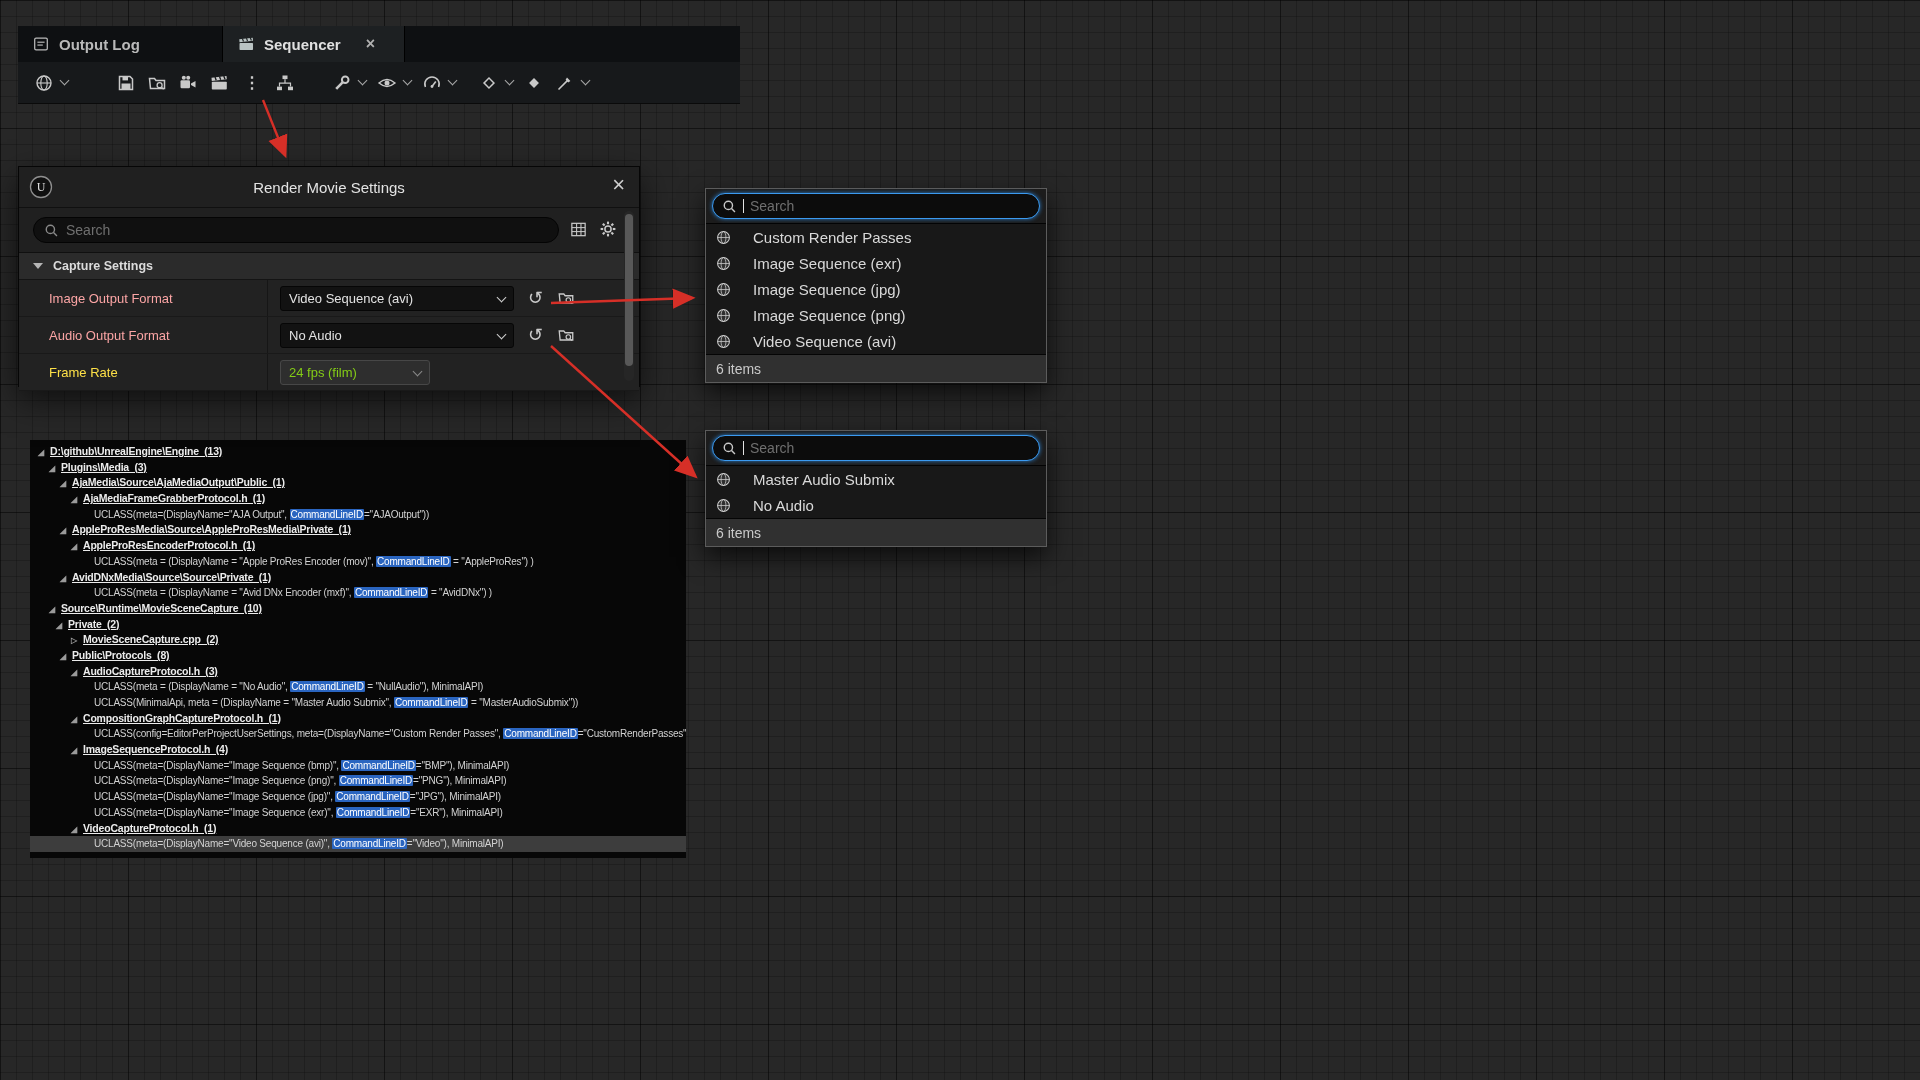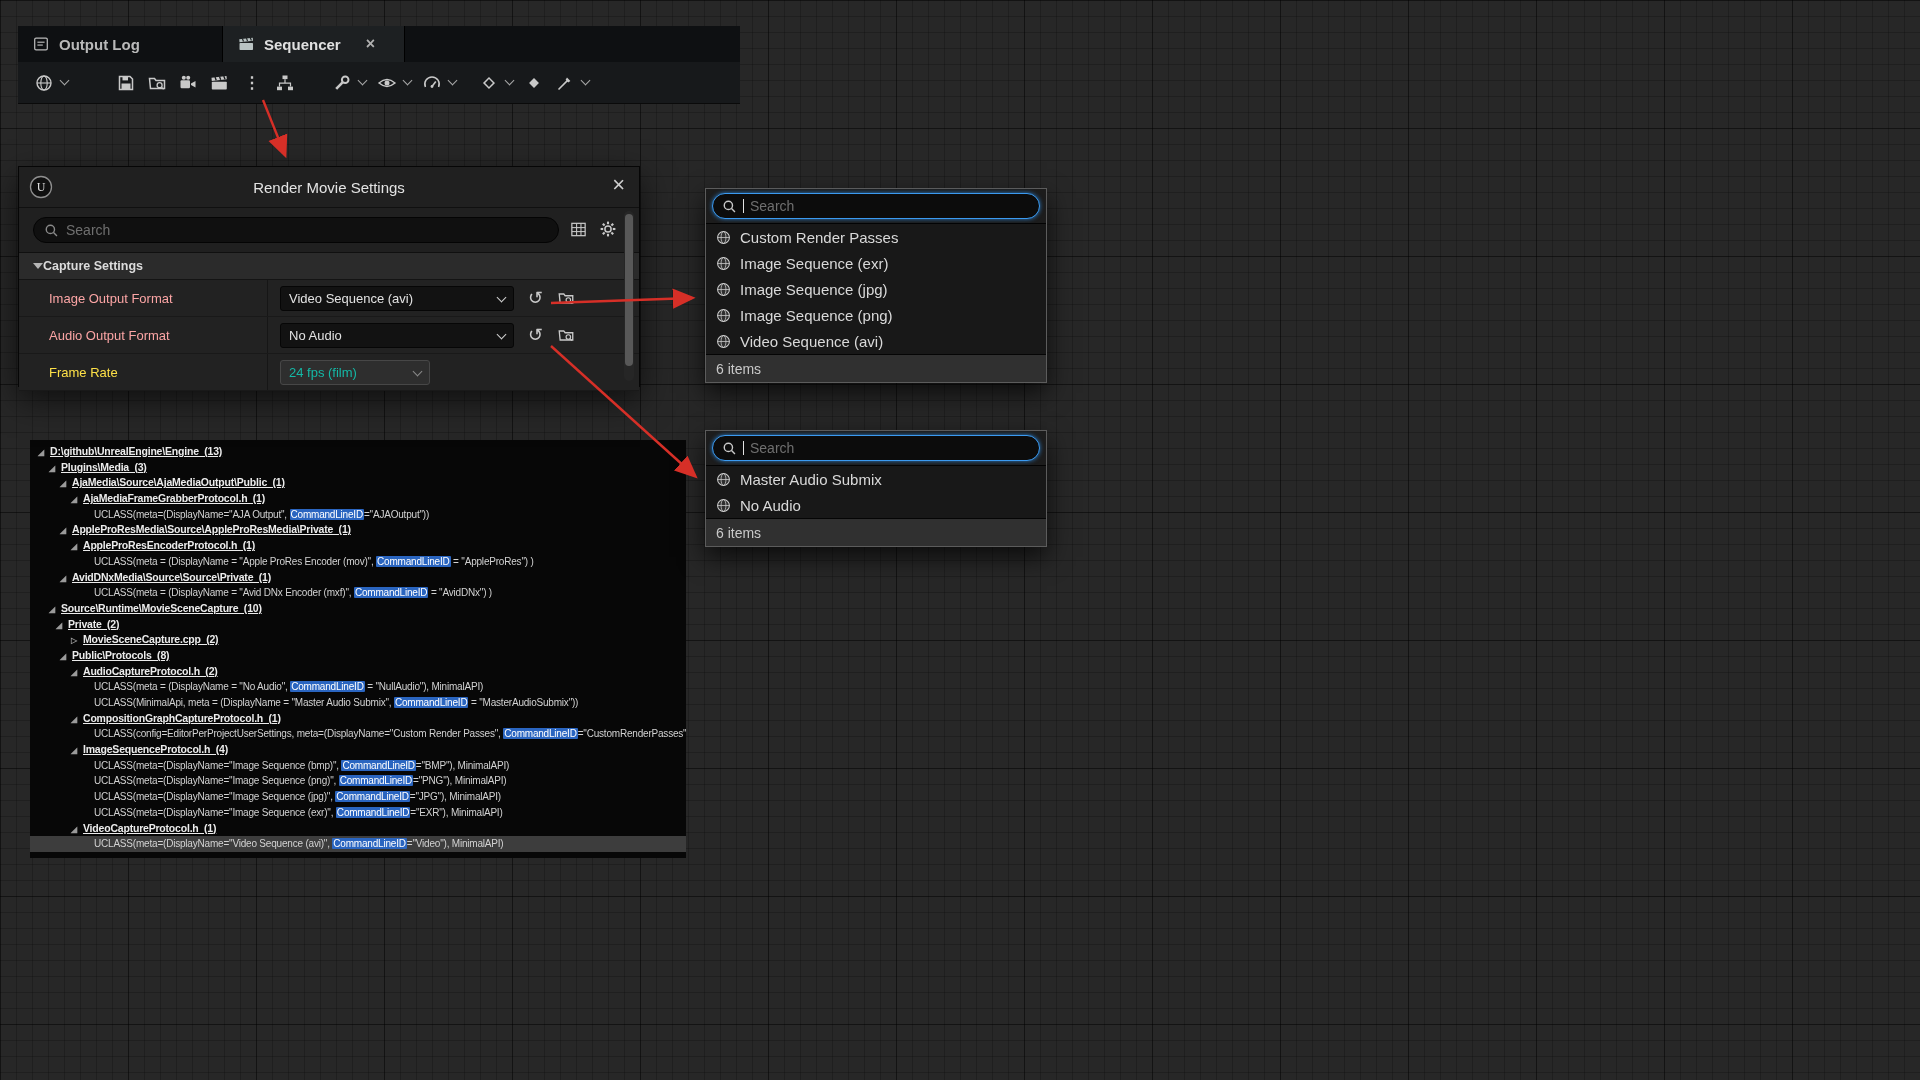--- a/index.html
+++ b/index.html
@@ -36,45 +36,45 @@
     justify-content:center;font-size:15px;color:#e3e3e3;}
   .dlogo{position:absolute;left:10px;top:8px;}
   .dclose{position:absolute;right:14px;top:6px;font-size:22px;color:#cfcfcf;line-height:1.1;}
   .dsearchrow{position:relative;height:44px;}
   .pill{position:absolute;left:14px;top:9px;width:526px;height:26px;border-radius:13px;background:#101010;
     border:1px solid #040404;display:flex;align-items:center;padding:0 10px;gap:7px;box-sizing:border-box;}
   .ph{color:#6f6f6f;font-size:14px;}
   .dgrid{position:absolute;left:550px;top:12px;}
   .dgear{position:absolute;left:579px;top:11px;}
   .dsection{height:26px;background:#2b2b2b;border-top:1px solid #101010;border-bottom:1px solid #141414;
-    display:flex;align-items:center;padding-left:14px;gap:0;font-size:12.5px;font-weight:bold;color:#dcdcdc;}
+    display:flex;align-items:center;padding-left:14px;gap:10px;font-size:12.5px;font-weight:bold;color:#dcdcdc;}
   .tri-down{width:0;height:0;border-left:5px solid transparent;border-right:5px solid transparent;border-top:6px solid #b5b5b5;}
   .drow{height:36px;display:flex;align-items:center;border-bottom:1px solid #191919;background:#222222;}
   .dlabel{width:248px;padding-left:30px;font-size:13px;color:#fca5a5;box-sizing:border-box;}
   .drow.disabled .dlabel{color:#fde047;}
   .dctrl{flex:1;height:100%;display:flex;align-items:center;border-left:1px solid #161616;padding-left:12px;gap:14px;}
   .combo{width:234px;height:25px;background:#121212;border:1px solid #060606;border-radius:3px;display:flex;
     align-items:center;justify-content:space-between;padding:0 8px;font-size:13px;color:#e2e2e2;box-sizing:border-box;}
   .combo .chev{border-color:#d0d0d0;margin-top:-2px;}
-  .combo.disabled{width:150px;background:#2e2e2e;border-color:#474747;color:#14b8a6;}
+  .combo.disabled{width:150px;background:#2e2e2e;border-color:#474747;color:#84cc16;}
   .combo.disabled .chev{border-color:#8a8a8a;}
   .iconbtn{color:#c9c9c9;font-size:18px;line-height:1;display:flex;align-items:center;}
   .dscroll{position:absolute;right:5px;top:44px;bottom:5px;width:10px;background:#262626;border-radius:5px;}
   .dthumb{position:absolute;left:1px;right:1px;top:3px;height:152px;background:#585858;border-radius:4px;}
 
   
   .popup{position:absolute;width:340px;background:#181818;border:1px solid #5c5c5c;box-shadow:0 10px 24px rgba(0,0,0,.7);z-index:40;}
   #popup-image{left:705px;top:188px;}
   #popup-audio{left:705px;top:430px;}
   .psearch{padding:4px 6px;background:#1c1c1c;border-bottom:1px solid #030303;}
   .focuspill{height:24px;border-radius:13px;background:#0c0c0c;border:1px solid #3b9af0;
     box-shadow:0 0 4px rgba(45,138,224,.85);display:flex;align-items:center;padding:0 9px;gap:6px;}
   .caret{width:1px;height:14px;background:#e2e2e2;}
   .plist{background:#181818;}
-  .pitem{height:26px;display:flex;align-items:center;gap:9px;padding-left:10px;font-size:15px;color:#d9d9d9;}
+  .pitem{height:26px;display:flex;align-items:center;gap:22px;padding-left:10px;font-size:15px;color:#d9d9d9;}
   .pfooter{height:27px;background:#303030;border-top:1px solid #050505;display:flex;align-items:center;
     padding-left:10px;font-size:14px;color:#c9c9c9;}
 
   
   .codepanel{position:absolute;left:30px;top:440px;width:656px;background:#070707;padding:4px 0 6px;z-index:10;}
   .cline{height:15.7px;line-height:15.7px;white-space:pre;font-size:10px;letter-spacing:-0.2px;color:#d2d2d2;overflow:hidden;}
   .cline.folder,.cline.file{font-weight:bold;font-size:10.5px;color:#ececec;text-decoration:underline;}
   .cline .marker{display:inline-block;width:12px;font-size:8px;color:#9a9a9a;}
   .cline .hl{background:var(--highlight-blue,#2a65c0);color:#ffffff;padding:0 1px;border-radius:1px;}
   .cline.selected{background:var(--selected-row,#3d3d3d);}
@@ -456,21 +456,21 @@
         <div class="cline code" style="padding-left: 52px;"><span class="marker"></span><span>UCLASS(meta=(DisplayName="AJA Output", <span class="hl">CommandLineID</span>="AJAOutput"))</span></div>
         <div class="cline folder" style="padding-left: 30px;"><span class="marker">◢</span><span>AppleProResMedia\Source\AppleProResMedia\Private  (1)</span></div>
         <div class="cline file" style="padding-left: 41px;"><span class="marker">◢</span><span>AppleProResEncoderProtocol.h  (1)</span></div>
         <div class="cline code" style="padding-left: 52px;"><span class="marker"></span><span>UCLASS(meta = (DisplayName = "Apple ProRes Encoder (mov)", <span class="hl">CommandLineID</span> = "AppleProRes") )</span></div>
         <div class="cline folder" style="padding-left: 30px;"><span class="marker">◢</span><span>AvidDNxMedia\Source\Source\Private  (1)</span></div>
         <div class="cline code" style="padding-left: 52px;"><span class="marker"></span><span>UCLASS(meta = (DisplayName = "Avid DNx Encoder (mxf)", <span class="hl">CommandLineID</span> = "AvidDNx") )</span></div>
         <div class="cline folder" style="padding-left: 19px;"><span class="marker">◢</span><span>Source\Runtime\MovieSceneCapture  (10)</span></div>
         <div class="cline folder" style="padding-left: 26px;"><span class="marker">◢</span><span>Private  (2)</span></div>
         <div class="cline file" style="padding-left: 41px;"><span class="marker">▷</span><span>MovieSceneCapture.cpp  (2)</span></div>
         <div class="cline folder" style="padding-left: 30px;"><span class="marker">◢</span><span>Public\Protocols  (8)</span></div>
-        <div class="cline file" style="padding-left: 41px;"><span class="marker">◢</span><span>AudioCaptureProtocol.h  (2)</span></div>
+        <div class="cline file" style="padding-left: 41px;"><span class="marker">◢</span><span>AudioCaptureProtocol.h  (3)</span></div>
         <div class="cline code" style="padding-left: 52px;"><span class="marker"></span><span>UCLASS(meta = (DisplayName = "No Audio", <span class="hl">CommandLineID</span> = "NullAudio"), MinimalAPI)</span></div>
         <div class="cline code" style="padding-left: 52px;"><span class="marker"></span><span>UCLASS(MinimalApi, meta = (DisplayName = "Master Audio Submix", <span class="hl">CommandLineID</span> = "MasterAudioSubmix"))</span></div>
         <div class="cline file" style="padding-left: 41px;"><span class="marker">◢</span><span>CompositionGraphCaptureProtocol.h  (1)</span></div>
         <div class="cline code" style="padding-left: 52px;"><span class="marker"></span><span>UCLASS(config=EditorPerProjectUserSettings, meta=(DisplayName="Custom Render Passes", <span class="hl">CommandLineID</span>="CustomRenderPasses"), MinimalAPI)</span></div>
         <div class="cline file" style="padding-left: 41px;"><span class="marker">◢</span><span>ImageSequenceProtocol.h  (4)</span></div>
         <div class="cline code" style="padding-left: 52px;"><span class="marker"></span><span>UCLASS(meta=(DisplayName="Image Sequence (bmp)", <span class="hl">CommandLineID</span>="BMP"), MinimalAPI)</span></div>
         <div class="cline code" style="padding-left: 52px;"><span class="marker"></span><span>UCLASS(meta=(DisplayName="Image Sequence (png)", <span class="hl">CommandLineID</span>="PNG"), MinimalAPI)</span></div>
         <div class="cline code" style="padding-left: 52px;"><span class="marker"></span><span>UCLASS(meta=(DisplayName="Image Sequence (jpg)", <span class="hl">CommandLineID</span>="JPG"), MinimalAPI)</span></div>
         <div class="cline code" style="padding-left: 52px;"><span class="marker"></span><span>UCLASS(meta=(DisplayName="Image Sequence (exr)", <span class="hl">CommandLineID</span>="EXR"), MinimalAPI)</span></div>
         <div class="cline file" style="padding-left: 41px;"><span class="marker">◢</span><span>VideoCaptureProtocol.h  (1)</span></div>

